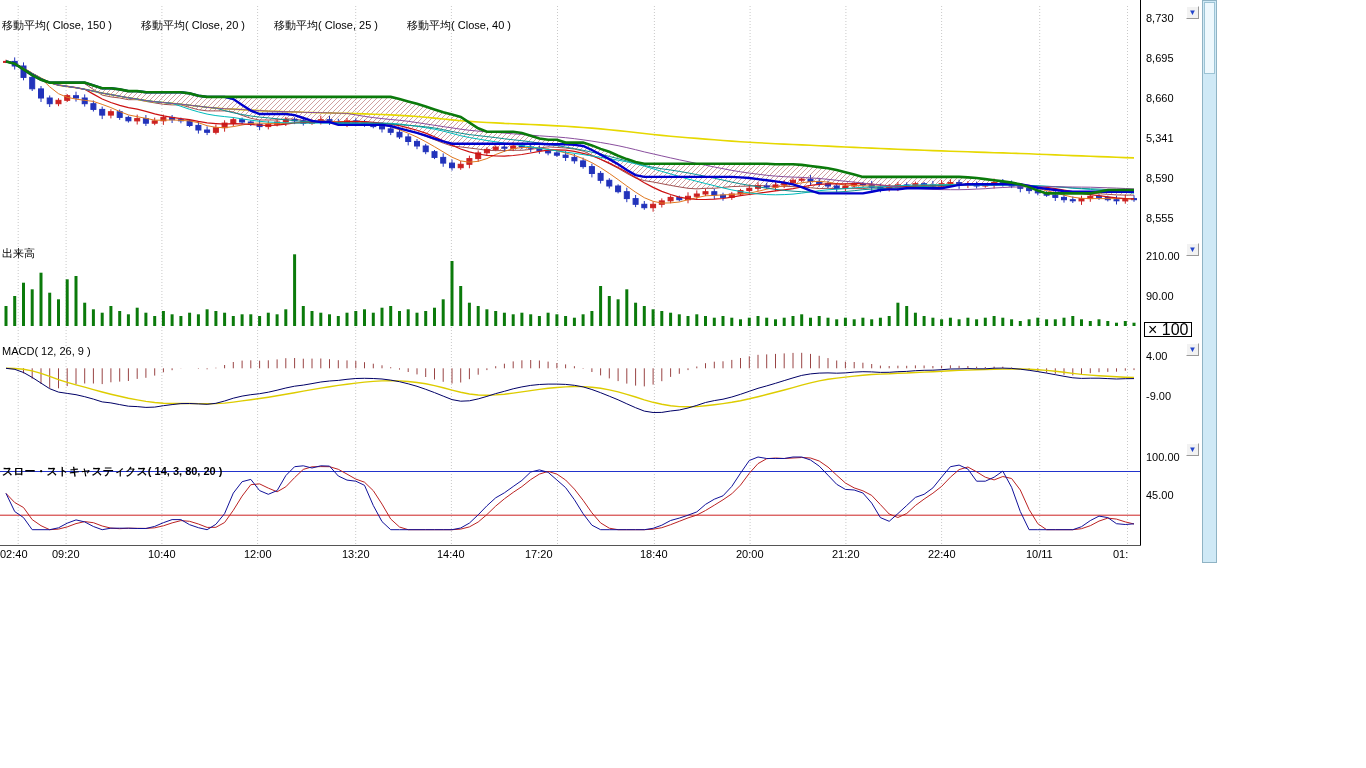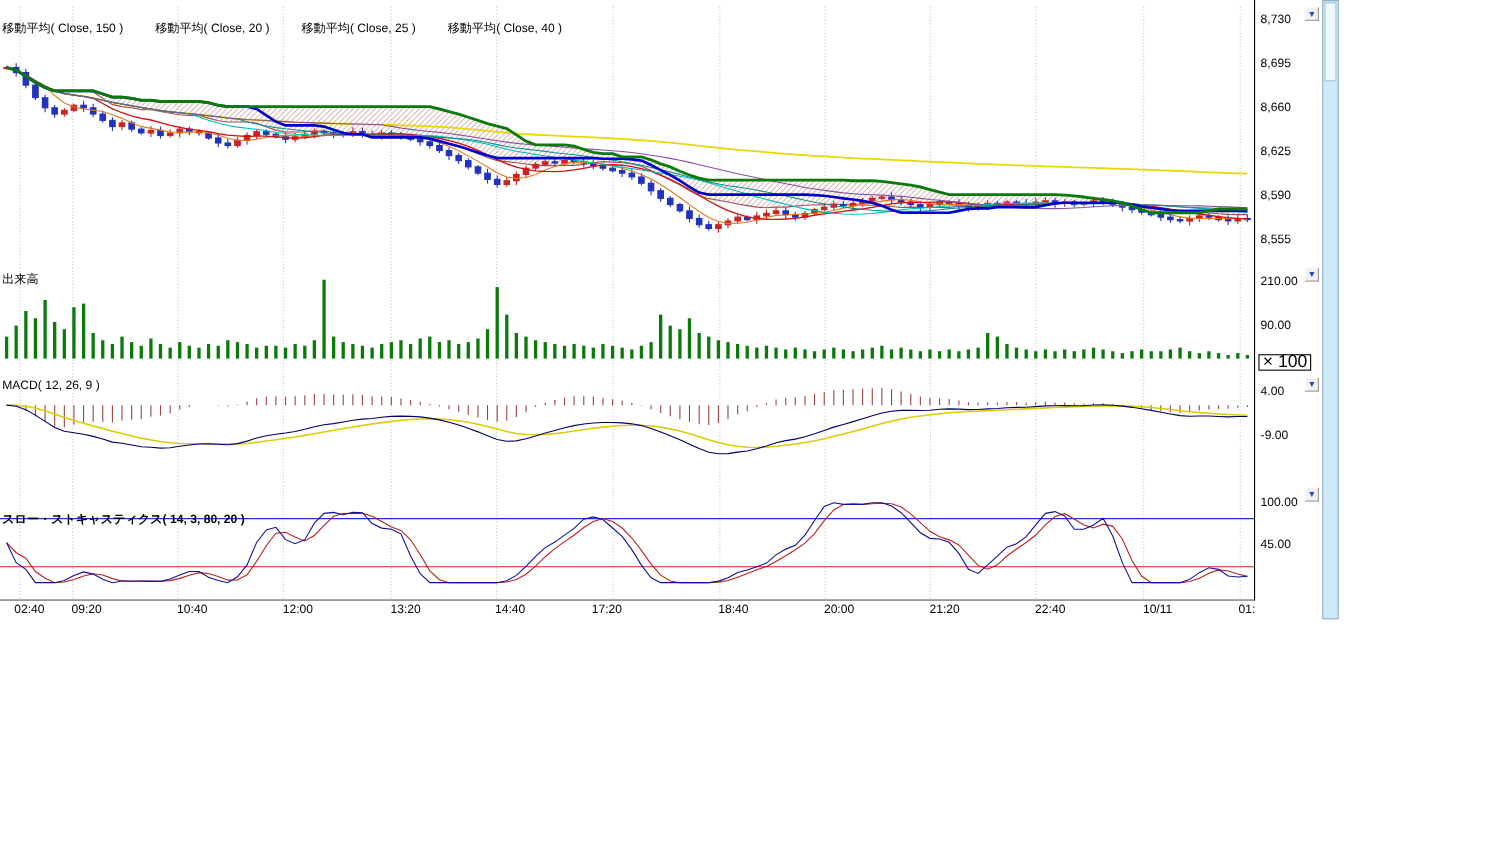--- a/index.html
+++ b/index.html
@@ -1,21 +1,21 @@
 <!DOCTYPE html>
 <html><head>
 <meta charset="utf-8">
 <style>
   html,body{margin:0;padding:0;background:#fff;}
   .screen{position:relative;width:1366px;height:768px;background:#ffffff;overflow:hidden;
           font-family:"Liberation Sans","DejaVu Sans",sans-serif;font-size:11px;color:#000;}
   .abs{position:absolute;white-space:nowrap;}
   .hdr-row span{margin-right:26px;}
   .ytick{position:absolute;left:1146px;width:60px;text-align:left;}
-  .xtick{position:absolute;top:548px;padding-left:13px;}
+  .xtick{position:absolute;top:548px;}
   .vline{position:absolute;left:1140px;top:0;width:1px;height:546px;background:#000;}
   .hline{position:absolute;left:0;top:545px;width:1141px;height:1px;background:#555;}
   .panel-btn{position:absolute;left:1186px;width:13px;height:13px;background:#f2f2f2;
              border:1px solid #999;border-top-color:#fff;border-left-color:#fff;
              color:#2244cc;font-size:8px;line-height:12px;text-align:center;padding:0;cursor:pointer;}
   .mult-box{position:absolute;left:1144px;top:322px;height:13px;line-height:13px;
             border:1px solid #000;background:#fff;padding:0 3px;font-size:16px;}
   .scrollbar{position:absolute;left:1202px;top:0;width:13px;height:561px;
              background:#cfe9f6;border:1px solid #8fb3c4;}
   .scroll-thumb{position:absolute;left:1px;top:1px;width:9px;height:70px;background:#eef8fd;border:1px solid #9cc3d4;}
@@ -594,21 +594,21 @@
   <div class="abs" style="left:2px;top:246px;">出来高</div>
   <div class="abs" style="left:2px;top:345px;">MACD( 12, 26, 9 )</div>
   <div class="abs" style="left:2px;top:464px;font-weight:bold;">スロー・ストキャスティクス( 14, 3, 80, 20 )</div>
 
   <div class="vline"></div>
   <div class="hline"></div>
 
   <div class="ytick" style="top:12px">8,730</div>
   <div class="ytick" style="top:52px">8,695</div>
   <div class="ytick" style="top:92px">8,660</div>
-  <div class="ytick" style="top:132px">8,625</div>
+  <div class="ytick" style="top:132px">5,341</div>
   <div class="ytick" style="top:172px">8,590</div>
   <div class="ytick" style="top:212px">8,555</div>
 
   <div class="ytick" style="top:250px">210.00</div>
   <div class="ytick" style="top:290px">90.00</div>
   <div class="mult-box">× 100</div>
 
   <div class="ytick" style="top:350px">4.00</div>
   <div class="ytick" style="top:390px">-9.00</div>
 

